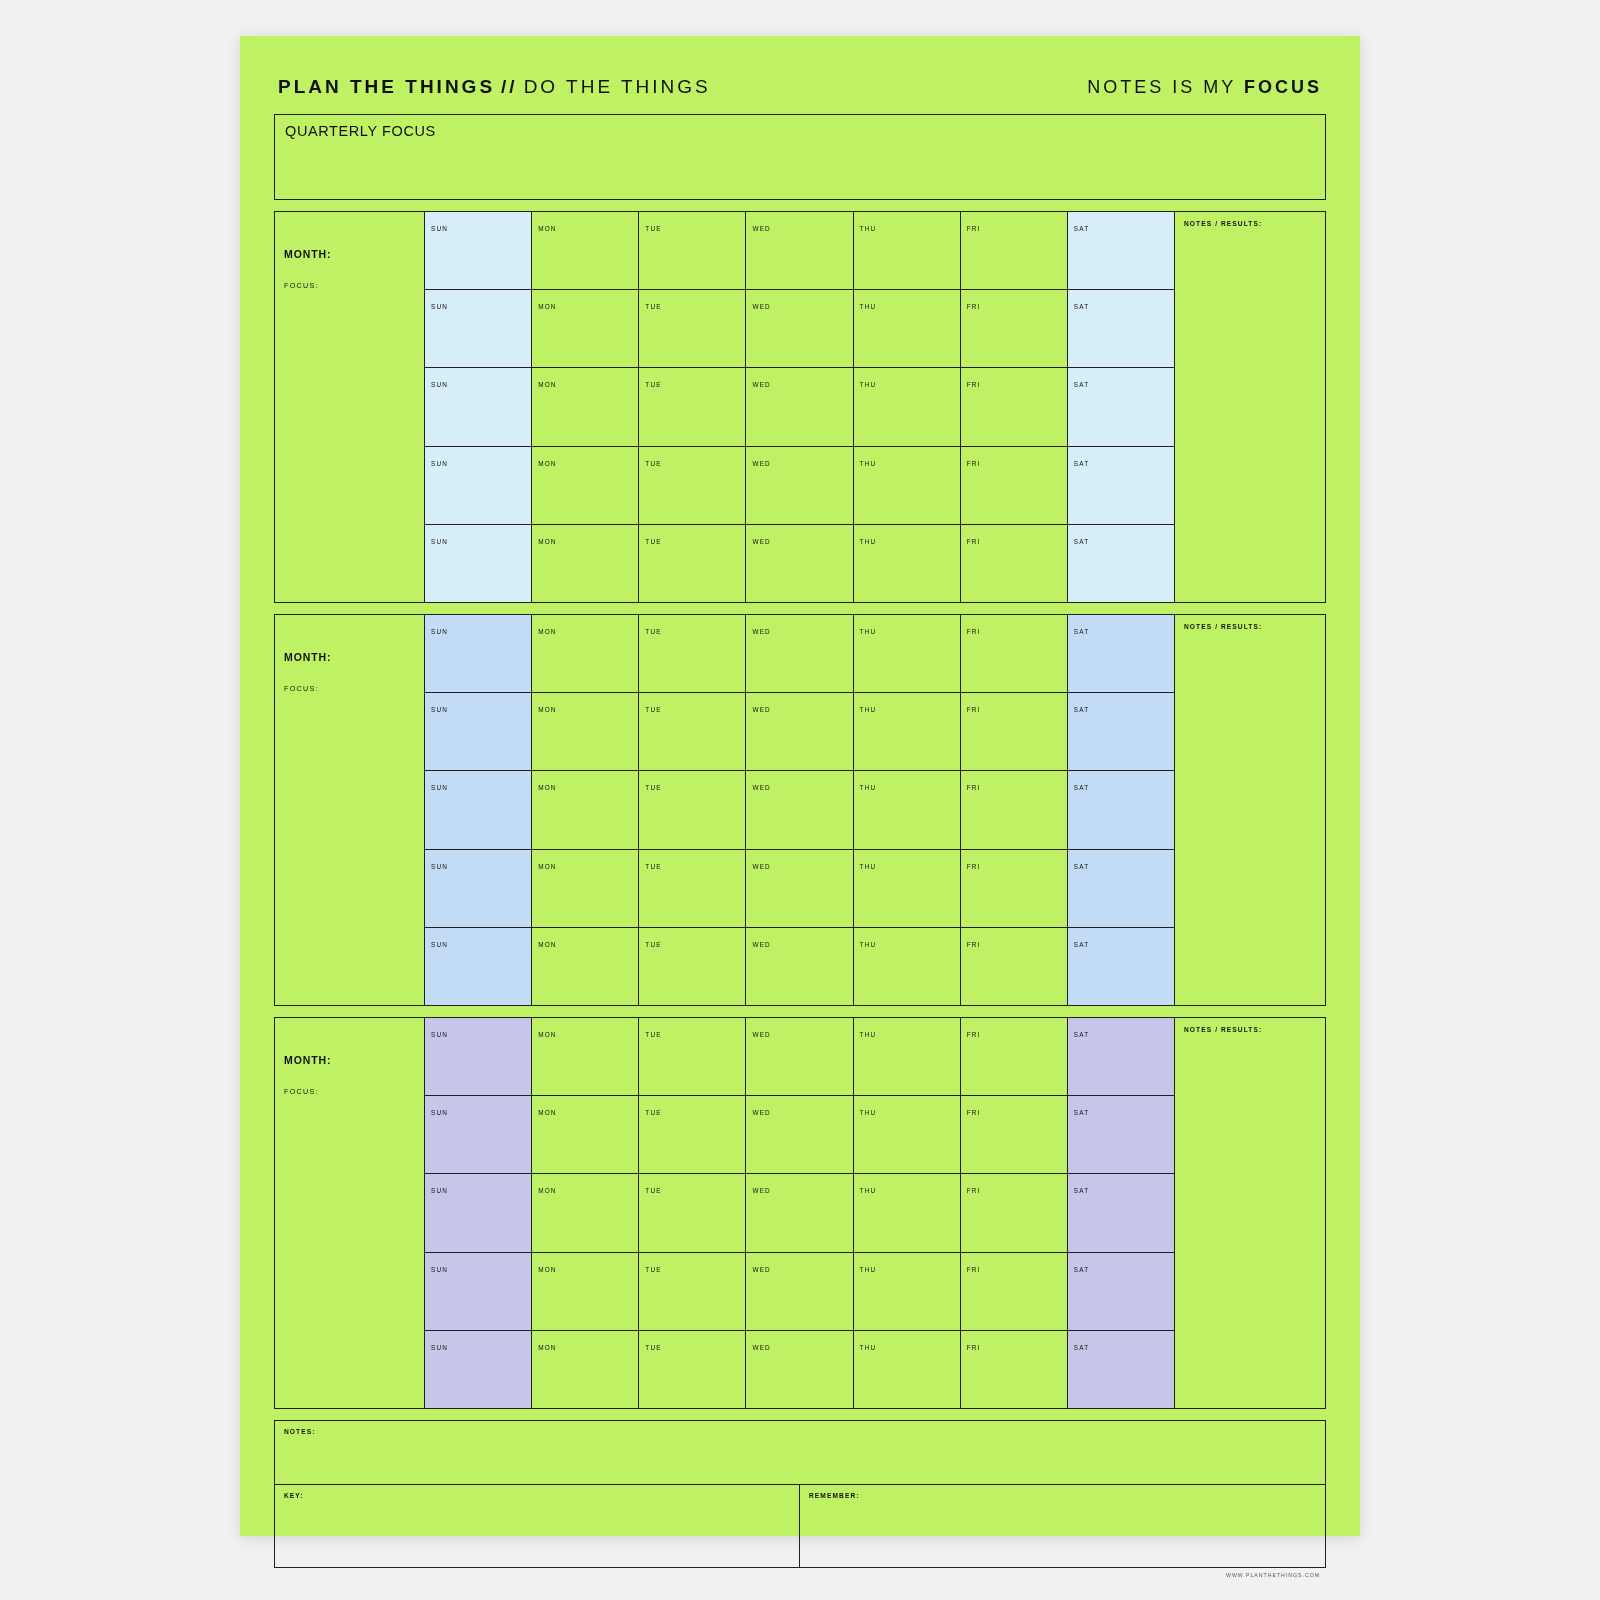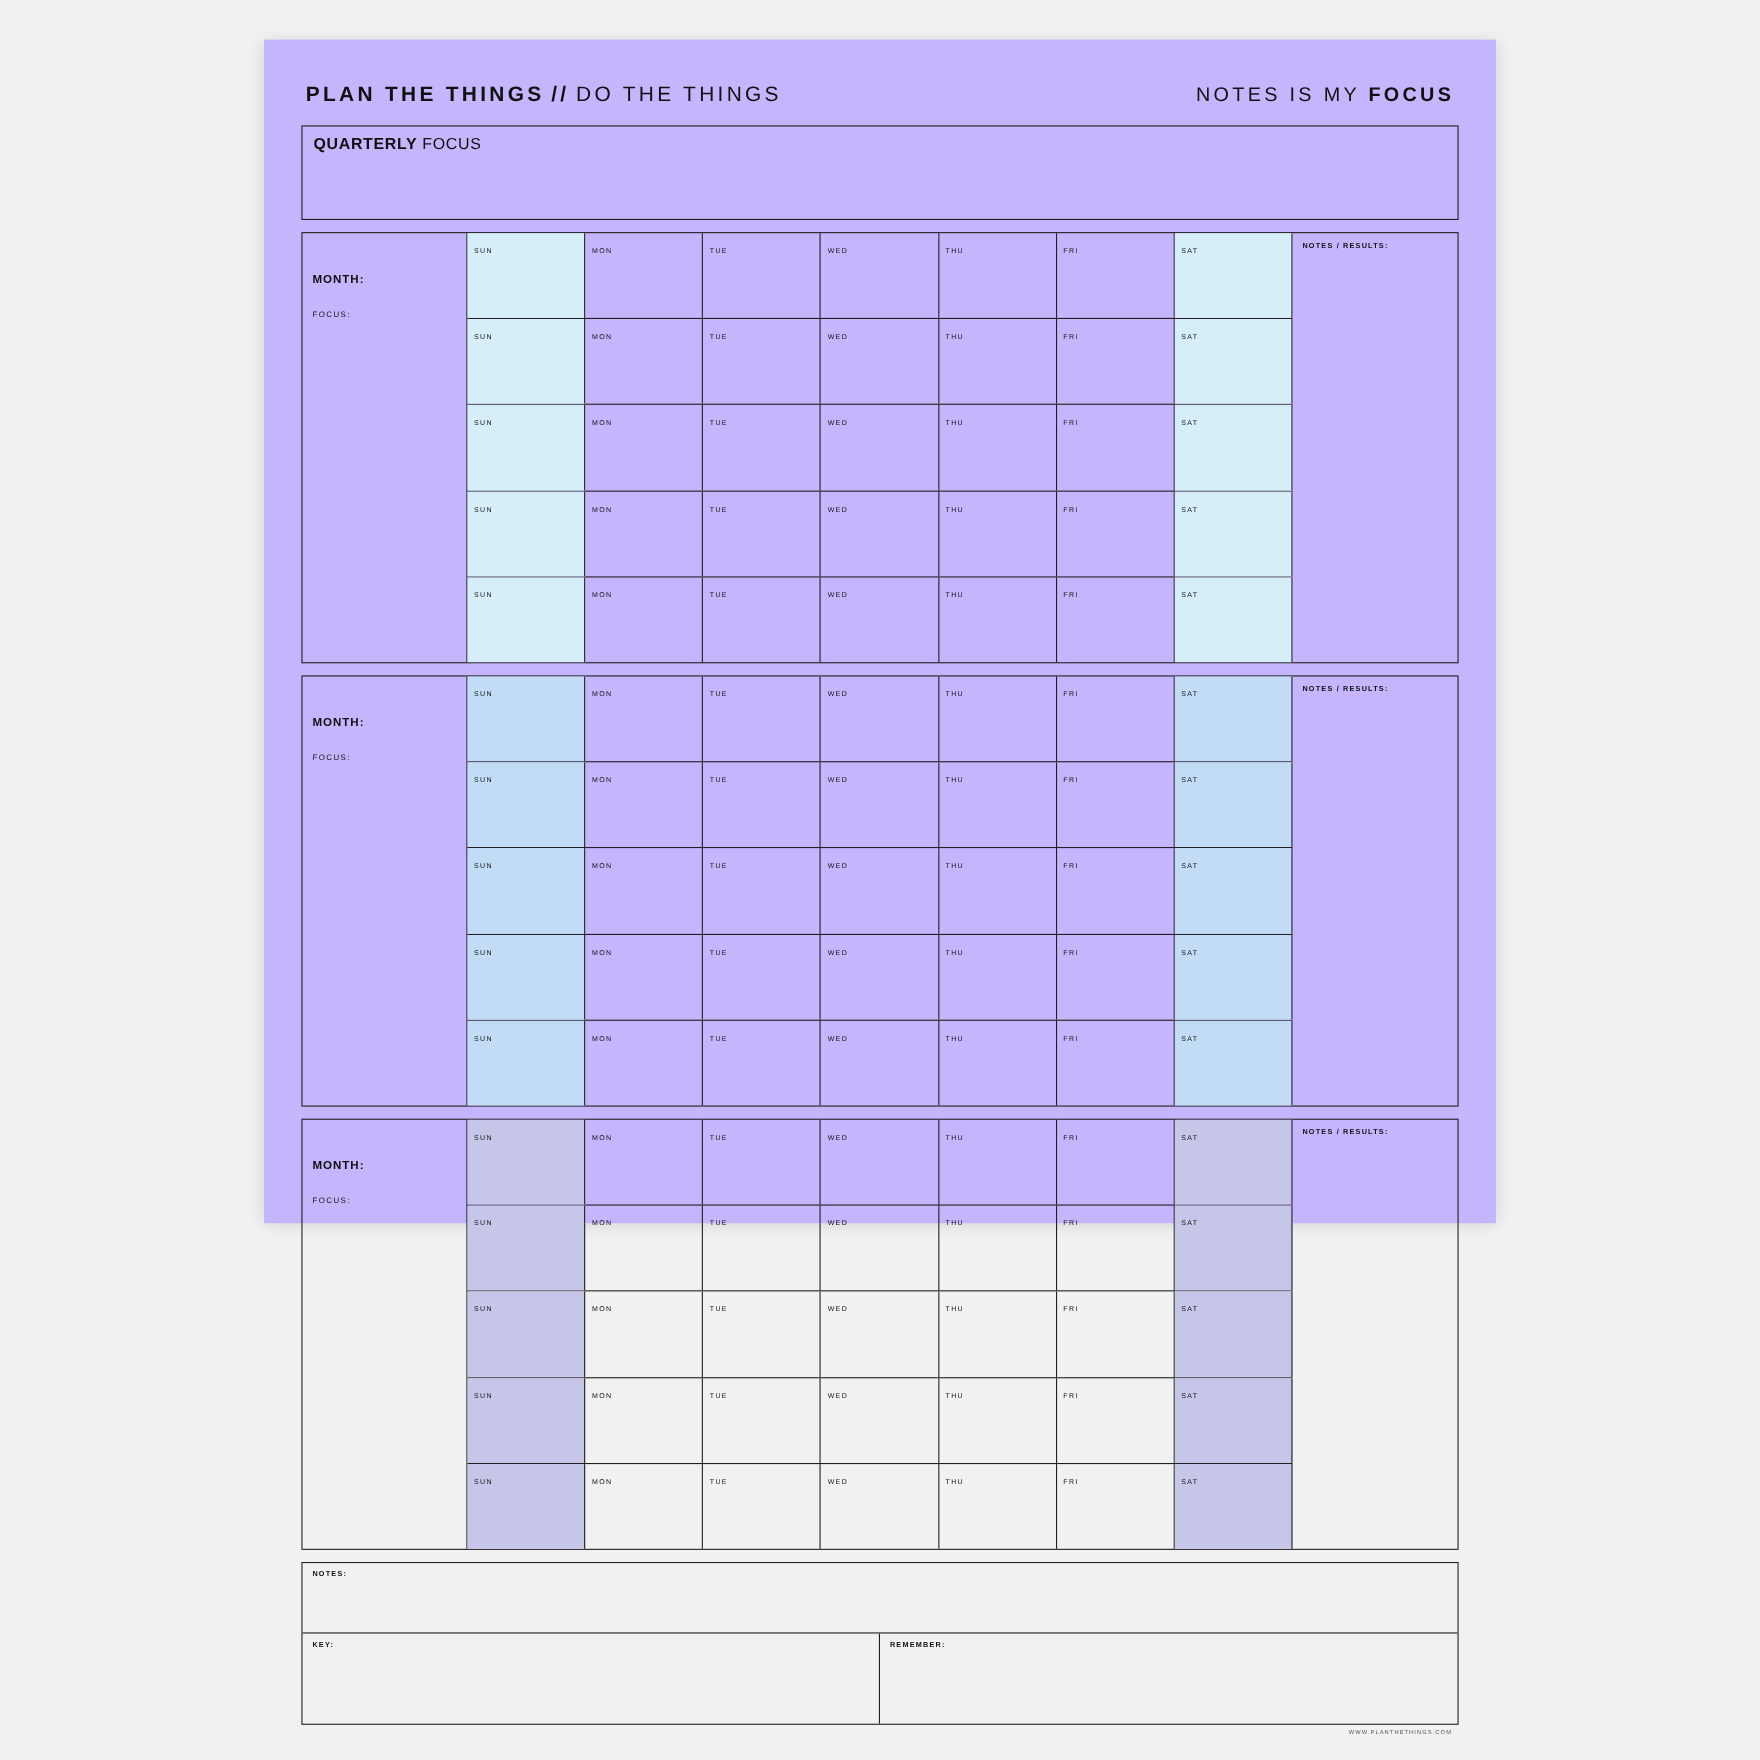--- a/index.html
+++ b/index.html
@@ -14,23 +14,23 @@
     width: 1600px;
     height: 1600px;
     display: flex;
     align-items: flex-start;
     justify-content: center;
     background: #f1f1f1;
   }
   .sheet {
     position: relative;
     width: 1120px;
-    height: 1076px;
+    height: 1500px;
     margin-top: 36px;
-    background: #c4b5fd;
+    background: #bef264;
     box-shadow: 0 2px 14px rgba(0,0,0,0.13);
     box-sizing: border-box;
     padding: 32px 34px 10px 34px;
   }
   
   .top-header {
     display: flex;
     justify-content: space-between;
     align-items: baseline;
     padding: 8px 4px 16px 4px;
@@ -59,21 +59,21 @@
     height: 86px;
     box-sizing: border-box;
     padding: 8px 10px;
     margin-bottom: 11px;
   }
   .goals-title {
     font-size: 14.5px;
     letter-spacing: 0.6px;
     color: #111;
   }
-  .goals-title .bold { font-weight: bold; }
+  .goals-title .bold { font-weight: normal; }
   .goals-title .reg { font-weight: 400; }
 
   
   .month-block {
     border: 1px solid #231f20;
     display: flex;
     box-sizing: border-box;
     margin-bottom: 11px;
     height: 392px;
   }

